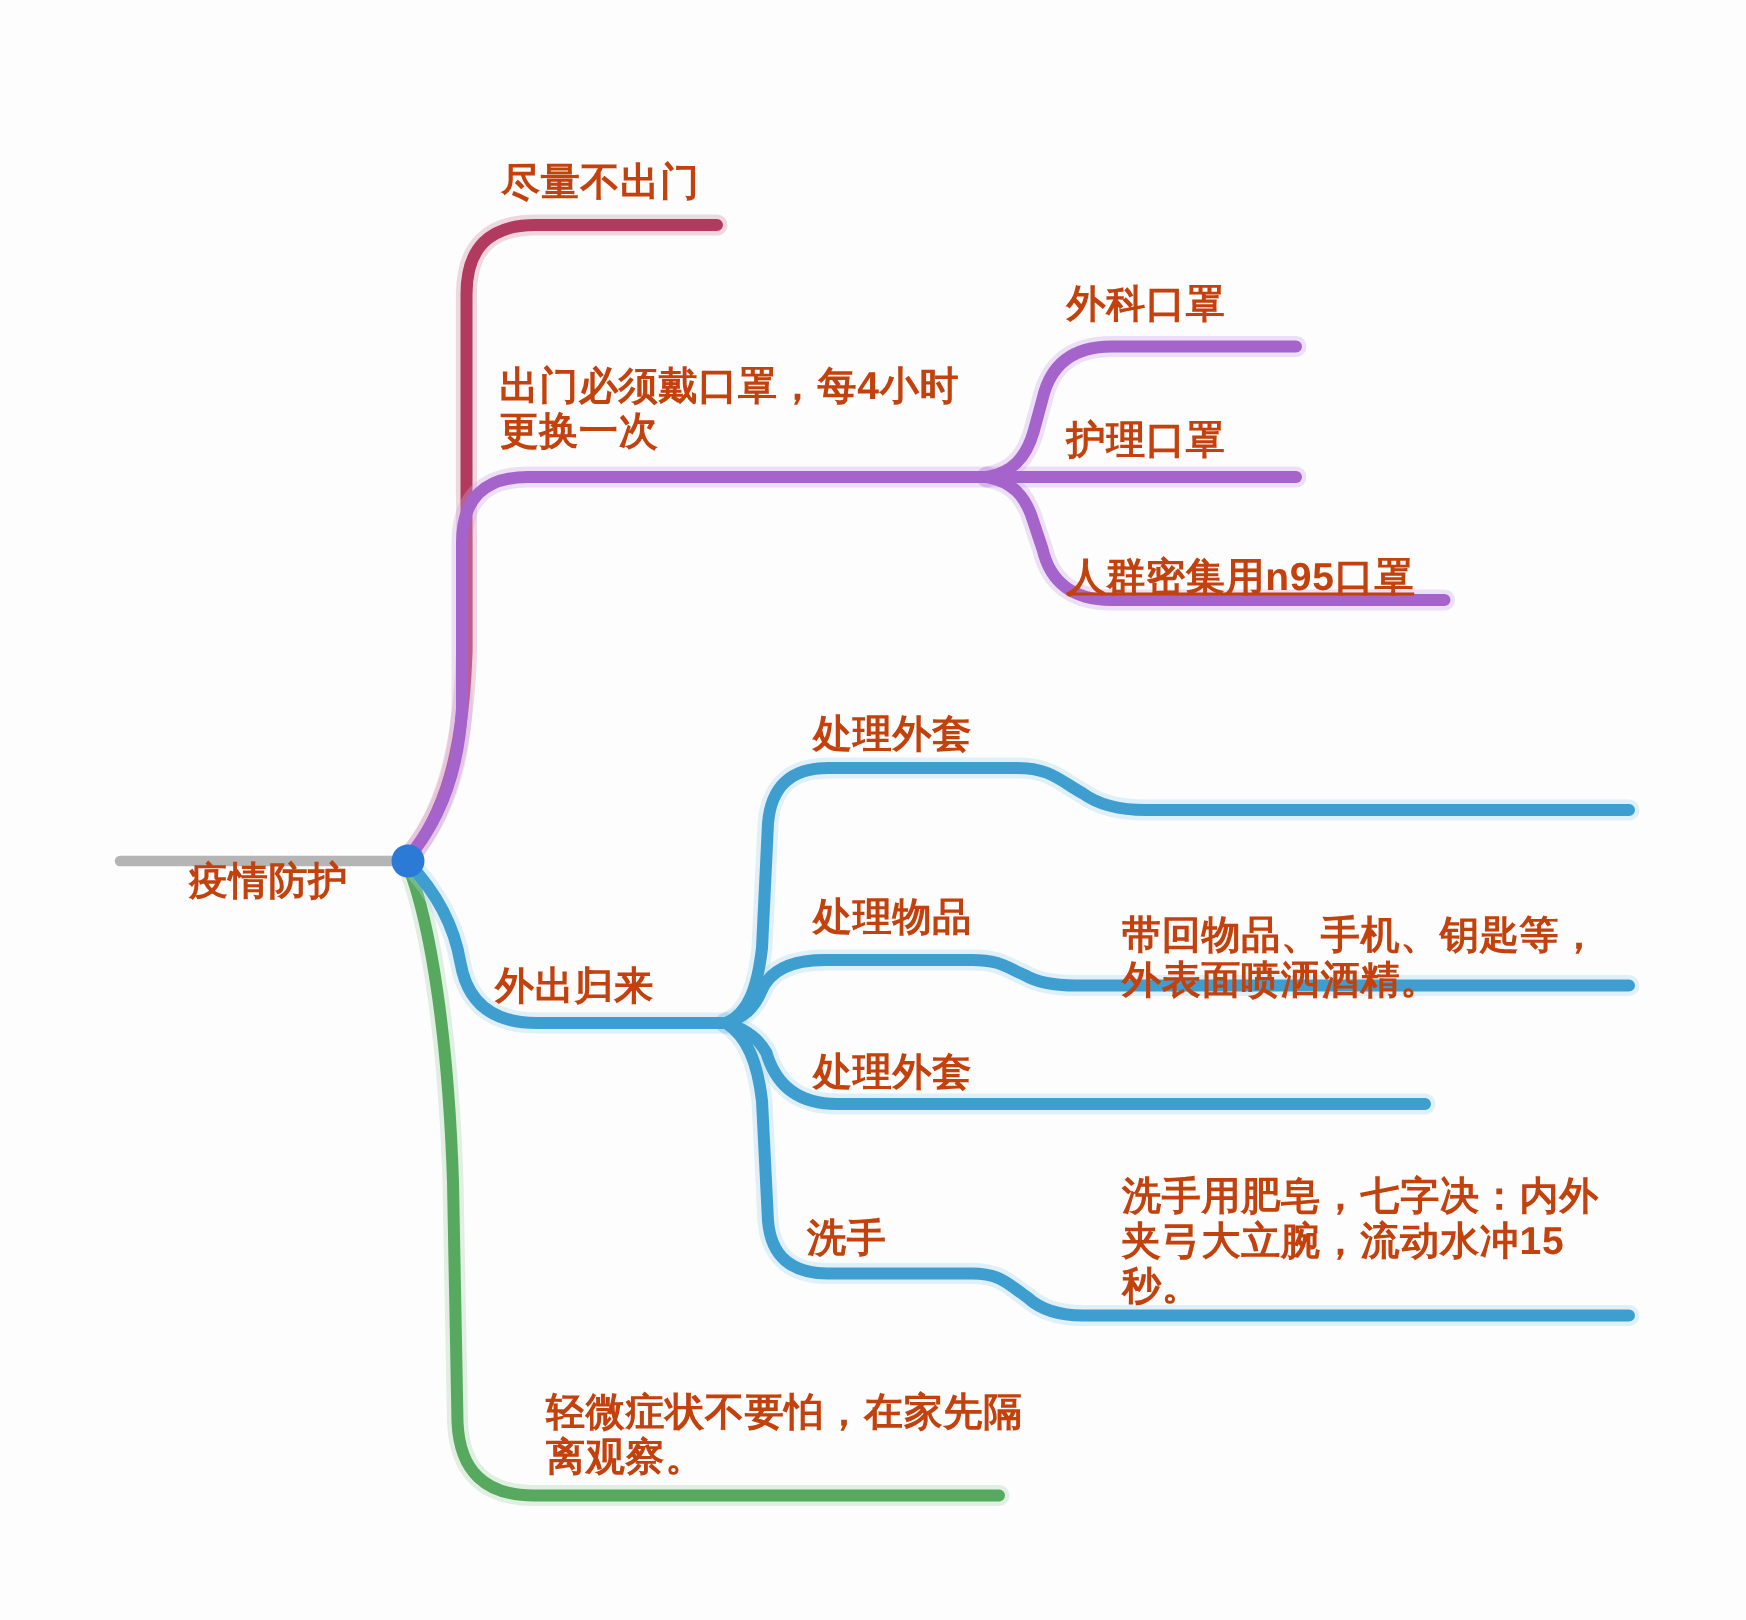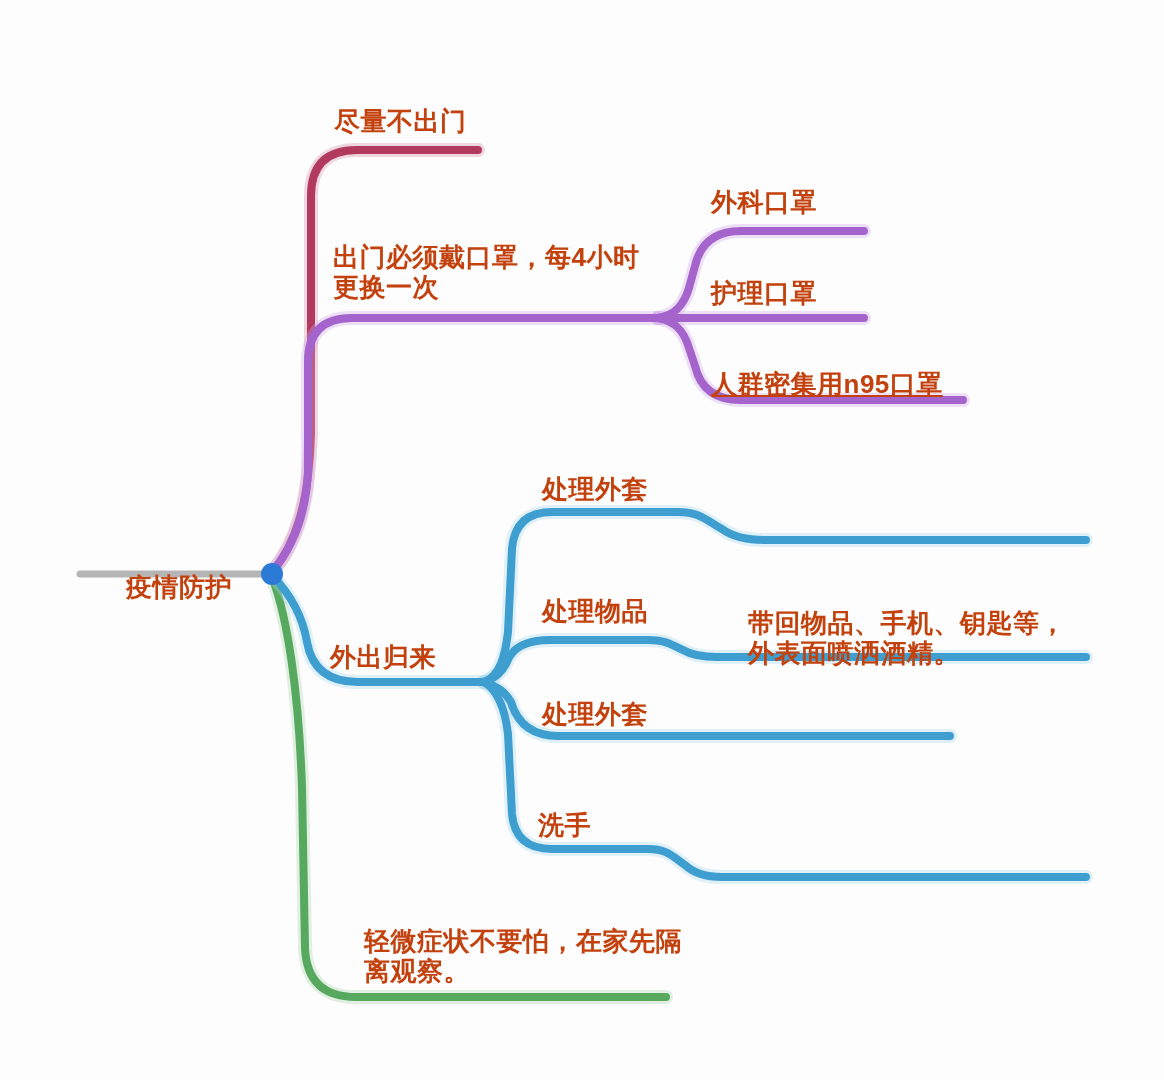--- a/index.html
+++ b/index.html
@@ -95,17 +95,20 @@
 
   <div class="lbl" style="left:542px;top:474px;">处理外套</div>
 
   <div class="lbl" style="left:542px;top:596px;">处理物品</div>
   <div class="lbl" style="left:748px;top:584px;width:380px;margin-top:24px;">带回物品、手机、钥匙等，
 外表面喷洒酒精。</div>
 
   <div class="lbl" style="left:542px;top:699px;">处理外套</div>
 
   <div class="lbl" style="left:538px;top:810px;">洗手</div>
+  <div class="lbl" style="left:748px;top:782px;width:380px;">洗手用肥皂，七字决：内外
+夹弓大立腕，流动水冲15
+秒。</div>
 
   <div class="lbl" style="left:332px;top:926px;width:400px;margin-left:32px;">轻微症状不要怕，在家先隔
 离观察。</div>
 
 </div>
 
 </body></html>

